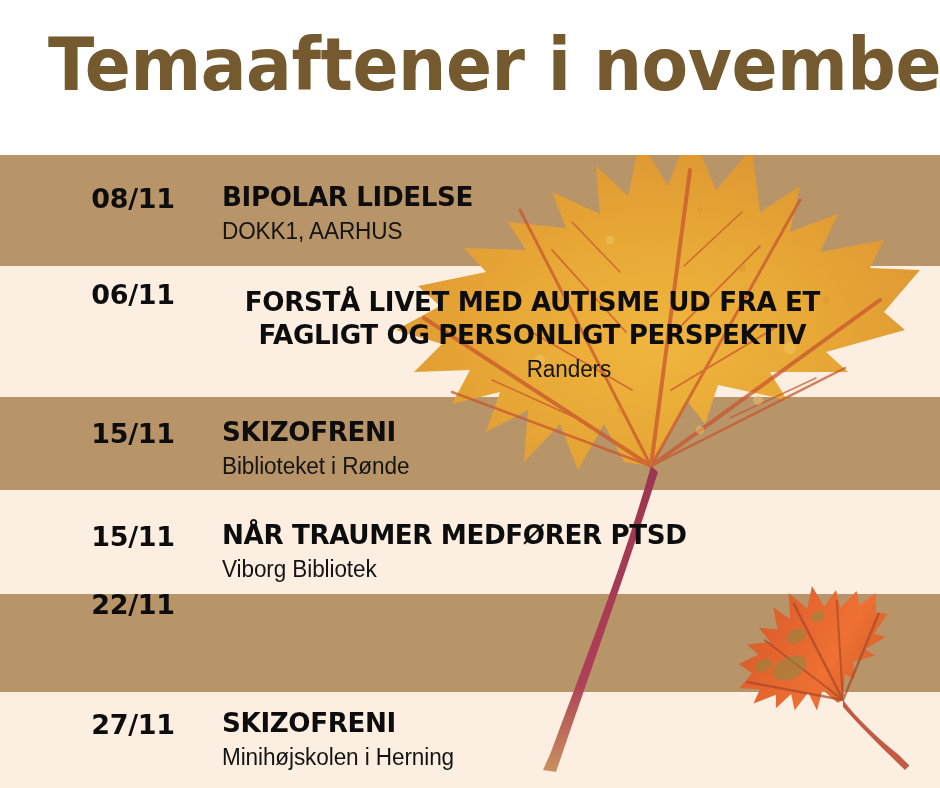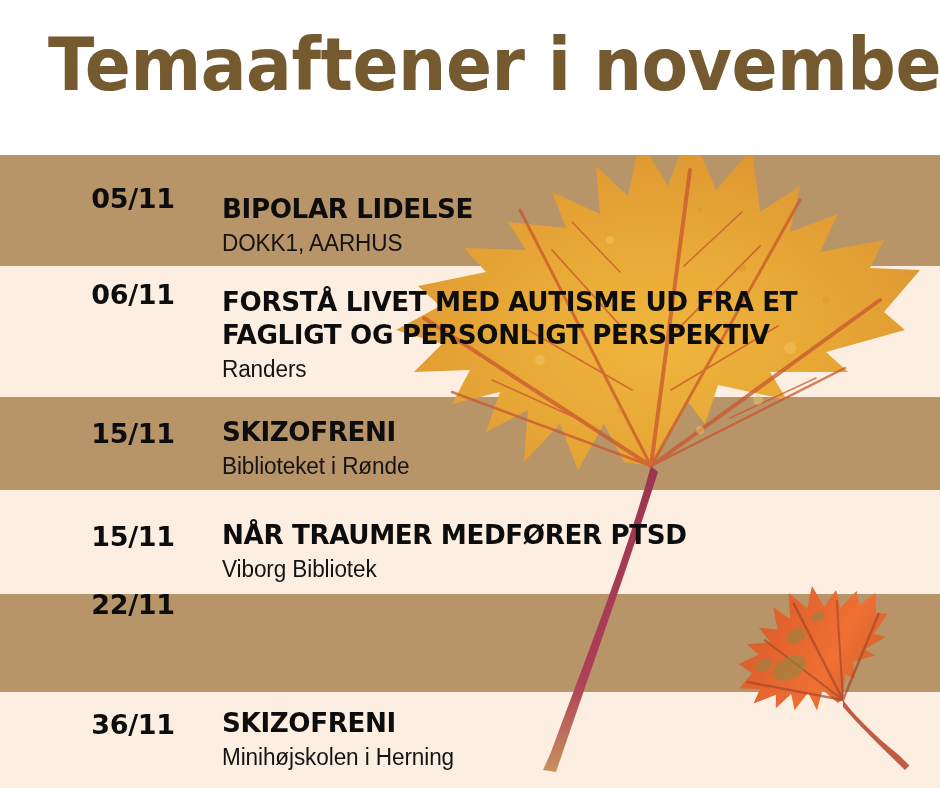--- a/index.html
+++ b/index.html
@@ -250,30 +250,30 @@
     </svg>
   </div>
 
   <div class="title-area">
     <div class="poster-title">Temaaftener i november</div>
   </div>
 
   <div class="rows">
 
     <div class="row" style="top:170px;">
-      <div class="date" style="top:13px;">05/11</div>
-      <div class="texts" style="top:22px;">
+      <div class="date" style="top:13px;">08/11</div>
+      <div class="texts" style="top:10px;">
         <div class="ev-title">BIPOLAR LIDELSE</div>
         <div class="ev-venue">DOKK1, AARHUS</div>
       </div>
     </div>
 
     <div class="row" style="top:275px; height:120px;">
       <div class="date" style="top:4px;">06/11</div>
-      <div class="texts" style="top:10px;">
+      <div class="texts" style="top:10px;text-align:center;">
         <div class="ev-title two-line">FORSTÅ LIVET MED AUTISME UD FRA ET FAGLIGT OG PERSONLIGT PERSPEKTIV</div>
         <div class="ev-venue">Randers</div>
       </div>
     </div>
 
     <div class="row" style="top:405px;">
       <div class="date" style="top:13px;">15/11</div>
       <div class="texts" style="top:10px;">
         <div class="ev-title">SKIZOFRENI</div>
         <div class="ev-venue">Biblioteket i Rønde</div>
@@ -286,21 +286,21 @@
         <div class="ev-title">NÅR TRAUMER MEDFØRER PTSD</div>
         <div class="ev-venue">Viborg Bibliotek</div>
       </div>
     </div>
 
     <div class="row" style="top:576px;">
       <div class="date" style="top:13px;">22/11</div>
     </div>
 
     <div class="row" style="top:696px;">
-      <div class="date" style="top:13px;">36/11</div>
+      <div class="date" style="top:13px;">27/11</div>
       <div class="texts" style="top:10px;">
         <div class="ev-title">SKIZOFRENI</div>
         <div class="ev-venue">Minihøjskolen i Herning</div>
       </div>
     </div>
 
   </div>
 </div>
 
 </body></html>

